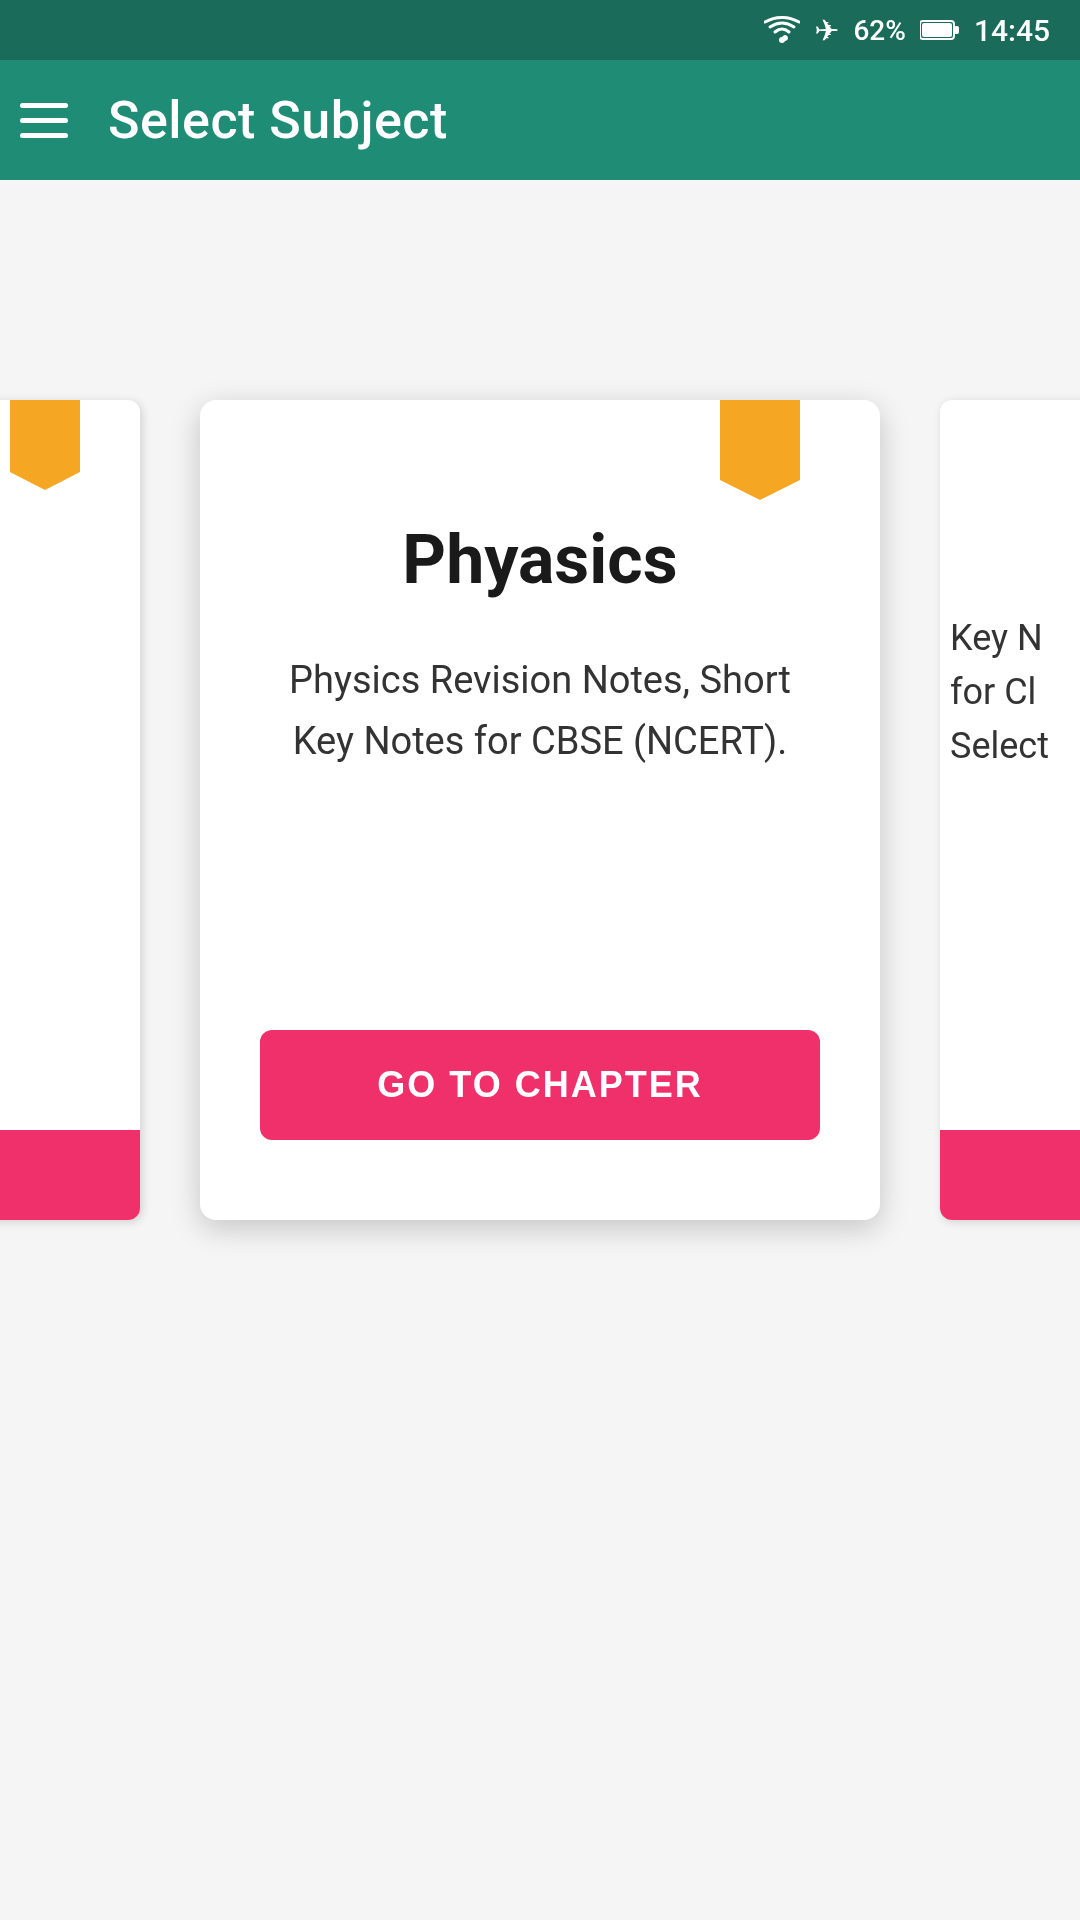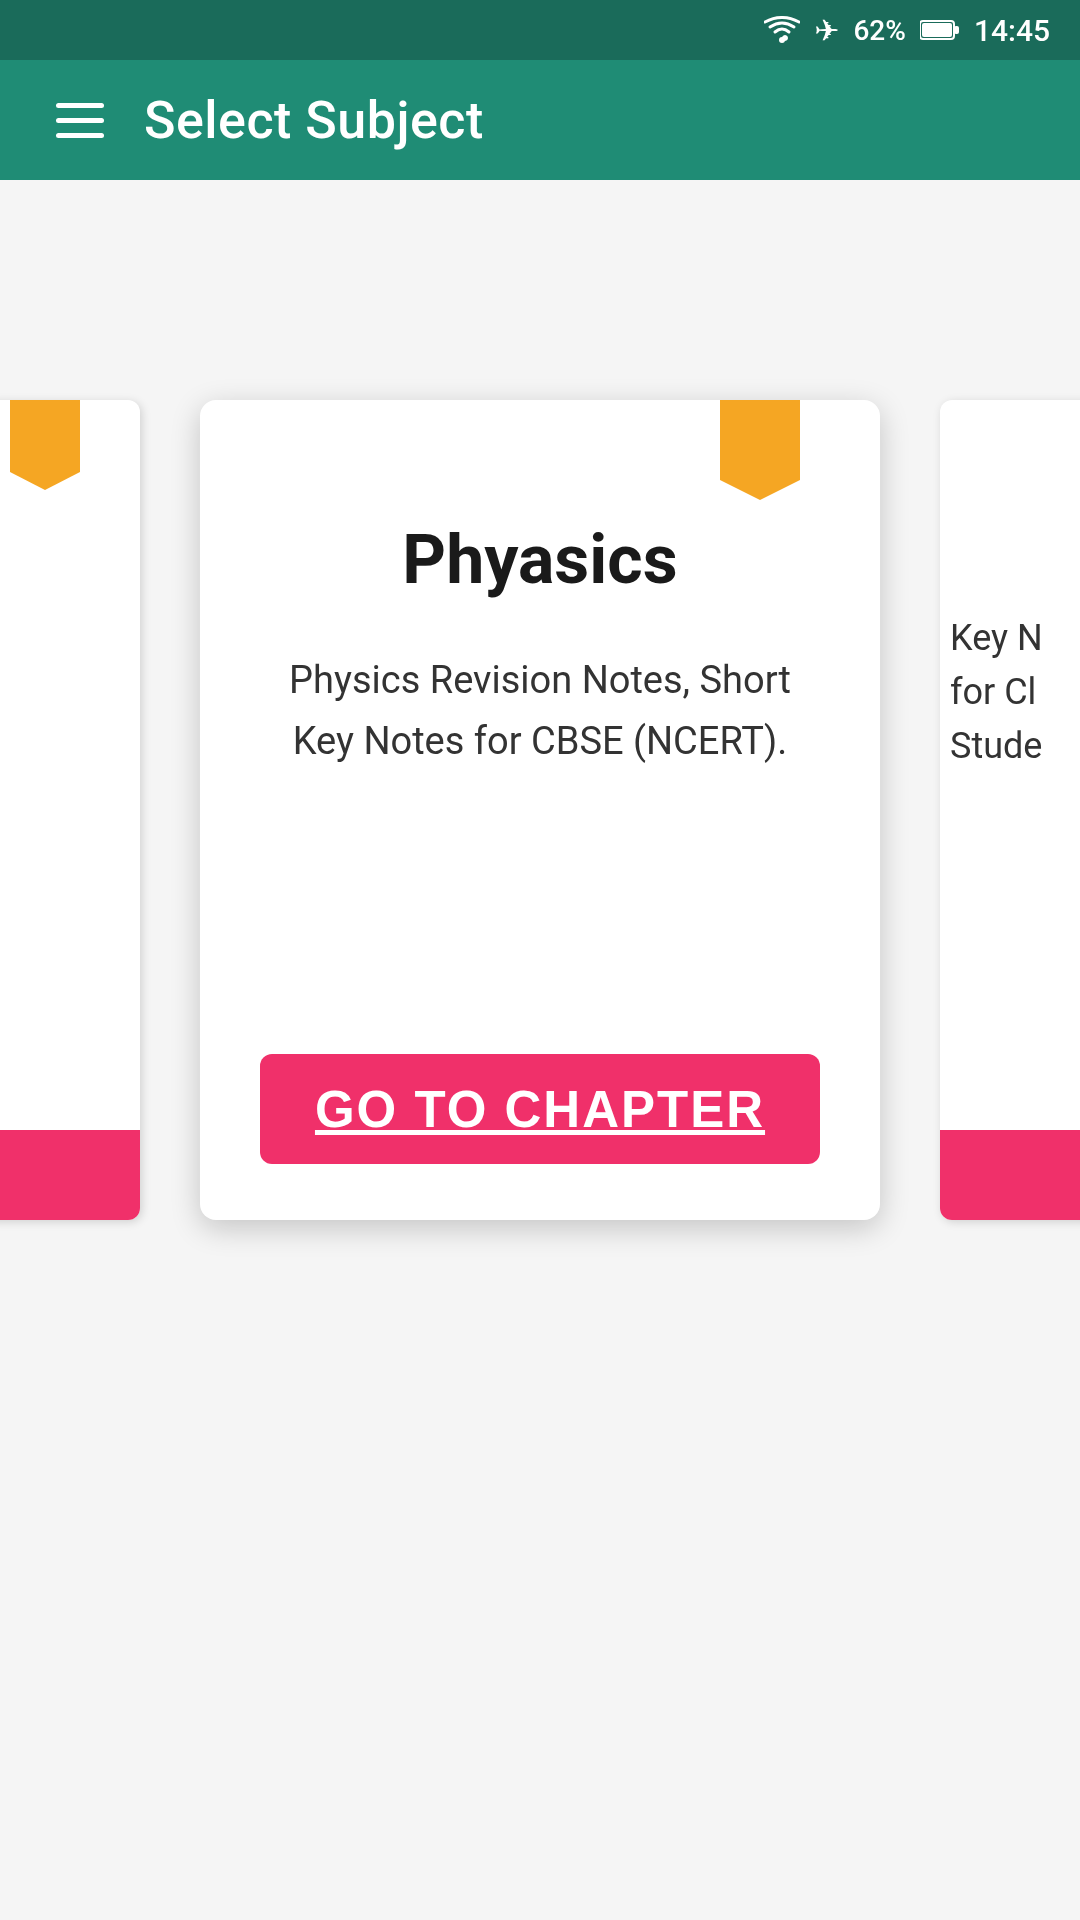--- a/index.html
+++ b/index.html
@@ -44,21 +44,21 @@
       font-weight: 500;
     }
 
     
     .app-bar {
       width: 100%;
       height: 120px;
       background: #1f8c75;
       display: flex;
       align-items: center;
-      padding: 0 56px;
+      padding: 0 20px;
       gap: 40px;
     }
 
     .menu-icon {
       display: flex;
       flex-direction: column;
       gap: 10px;
       cursor: pointer;
     }
 
@@ -180,21 +180,21 @@
       position: absolute;
       top: 0;
       right: 80px;
       width: 80px;
       height: 100px;
       background: #f5a623;
       clip-path: polygon(0 0, 100% 0, 100% 80%, 50% 100%, 0 80%);
     }
 
     .card-center .card-body {
-      padding: 120px 60px 36px 60px;
+      padding: 120px 60px 60px 60px;
       flex: 1;
       display: flex;
       flex-direction: column;
     }
 
     .card-title {
       font-size: 68px;
       font-weight: 700;
       color: #1a1a1a;
       text-align: center;
@@ -213,27 +213,26 @@
       flex: 1;
     }
 
     .go-to-chapter-btn {
       width: 100%;
       height: 110px;
       background: #f0306a;
       border: none;
       border-radius: 12px;
       color: white;
-      font-size: 51px;
+      font-size: 36px;
       font-weight: 700;
       letter-spacing: 2px;
       cursor: pointer;
       text-transform: uppercase;
       margin-bottom: 20px;
-      text-decoration: underline;
     }
   </style>
 </head>
 <body>
 
 <div class="status-bar">
   <div class="status-bar-icons">
 
     <svg width="36" height="28" viewBox="0 0 36 28" fill="white">
       <path d="M18 22 a3 3 0 1 1 0 0.01Z"></path>
@@ -282,20 +281,20 @@
         <p class="card-description">Physics Revision Notes, Short Key Notes for CBSE (NCERT).</p>
         <div class="spacer"></div>
         <button class="go-to-chapter-btn">GO TO CHAPTER</button>
       </div>
     </div>
 
     <div class="card-right">
       <div class="text-partial">
         <div>Key N</div>
         <div>for Cl</div>
-        <div>Stude</div>
+        <div>Select</div>
       </div>
       <div class="bottom-bar"></div>
     </div>
 
   </div>
 
 </div>
 
 </body></html>

